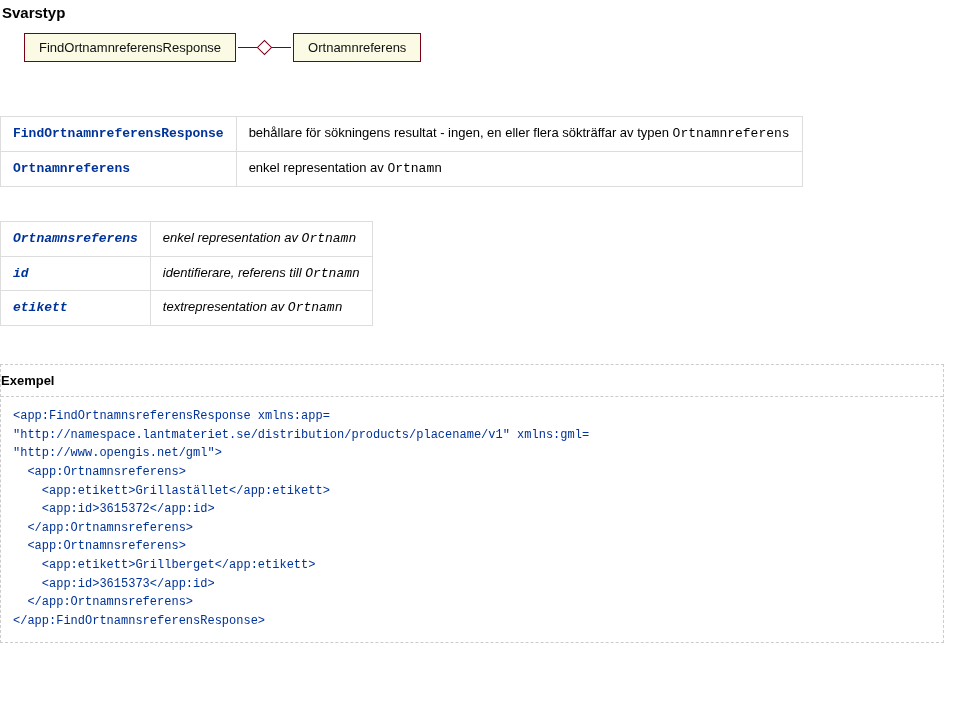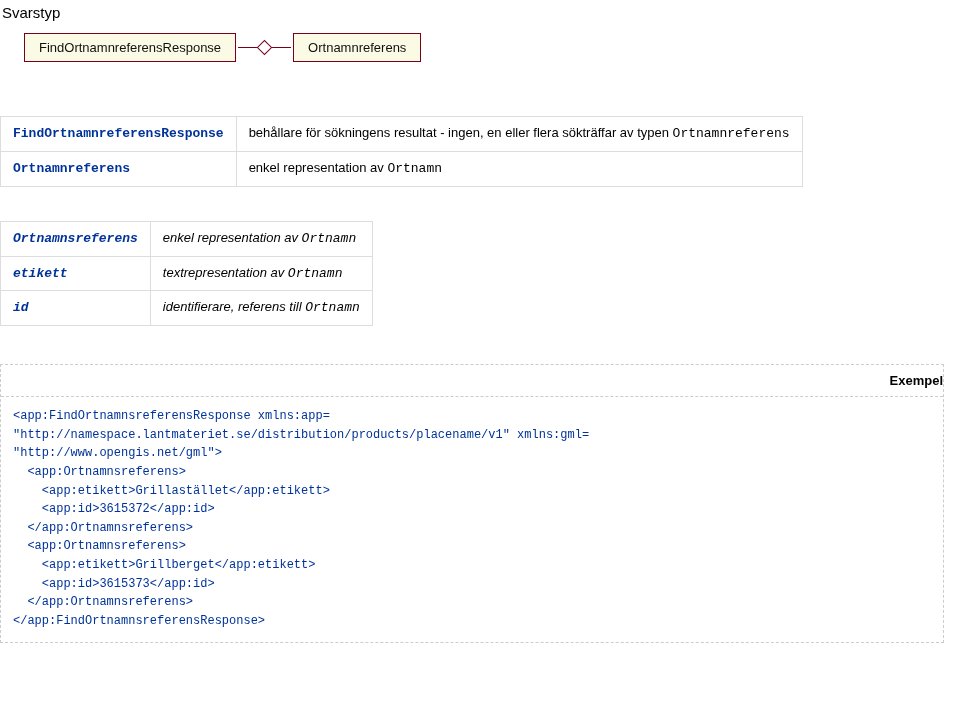--- a/index.html
+++ b/index.html
@@ -5,21 +5,21 @@
   body {
     margin: 0;
     padding: 0;
     font-family: Arial, Helvetica, sans-serif;
     font-size: 13px;
     background: #fff;
     color: #000;
     width: 960px;
   }
   .heading {
-    font-weight: normal;
+    font-weight: bold;
     font-size: 15px;
     margin: 4px 0 6px 2px;
   }
   .uml-area {
     padding: 6px 0 4px 24px;
   }
   .uml-row {
     display: flex;
     align-items: center;
   }
@@ -74,21 +74,21 @@
     font-family: "Courier New", Courier, monospace;
     font-size: 13px;
   }
   .example-box {
     border: 1px dashed #ccc;
     margin: 38px 0 0 0;
     padding: 0;
     width: 942px;
   }
   .example-title {
-    text-align: right;
+    text-align: left;
     font-weight: bold;
     font-size: 13px;
     padding: 8px 0 8px 0;
     border-bottom: 1px dashed #ccc;
   }
   .example-code {
     font-family: "Courier New", Courier, monospace;
     font-size: 12px;
     color: #003399;
     padding: 10px 12px 12px 12px;
@@ -126,26 +126,26 @@
   </tbody>
 </table>
 
 <table class="desc" style="margin-top:34px;font-style:italic;">
   <tbody>
     <tr>
       <td><span class="blue-mono">Ortnamnsreferens</span></td>
       <td><span>enkel representation av </span><span class="black-mono">Ortnamn</span></td>
     </tr>
     <tr>
+      <td><span class="blue-mono">id</span></td>
+      <td><span>identifierare, referens till </span><span class="black-mono">Ortnamn</span></td>
+    </tr>
+    <tr>
       <td><span class="blue-mono">etikett</span></td>
       <td><span>textrepresentation av </span><span class="black-mono">Ortnamn</span></td>
-    </tr>
-    <tr>
-      <td><span class="blue-mono">id</span></td>
-      <td><span>identifierare, referens till </span><span class="black-mono">Ortnamn</span></td>
     </tr>
   </tbody>
 </table>
 
 <div class="example-box">
   <div class="example-title">Exempel</div>
   <div class="example-code" id="example-code">&lt;app:FindOrtnamnsreferensResponse xmlns:app=
 "http://namespace.lantmateriet.se/distribution/products/placename/v1" xmlns:gml=
 "http://www.opengis.net/gml"&gt;
   &lt;app:Ortnamnsreferens&gt;

